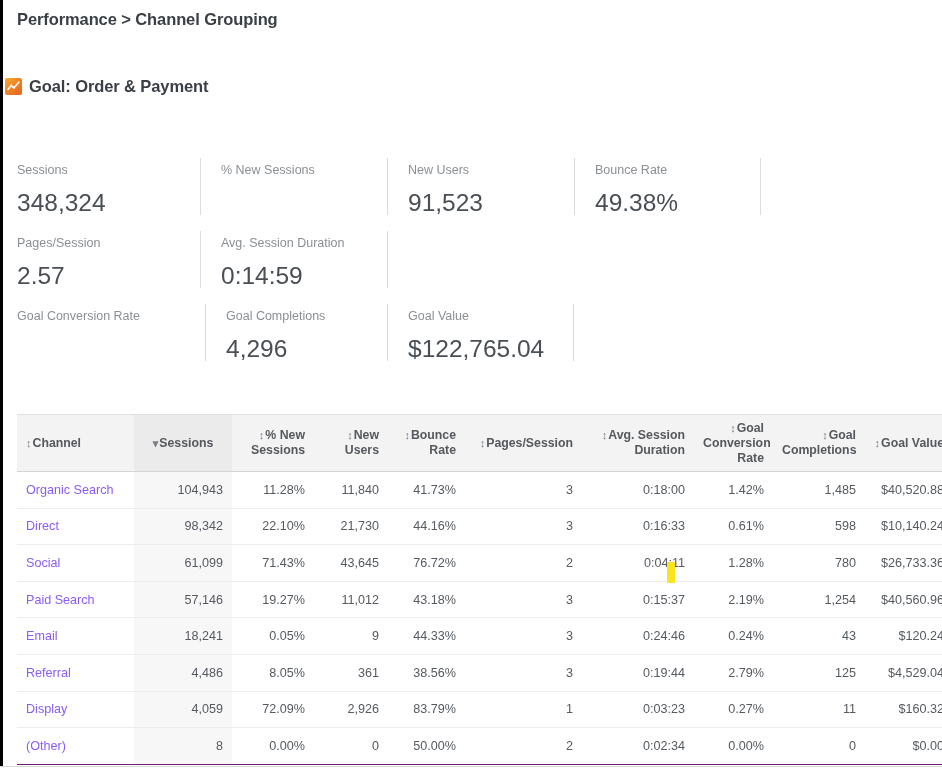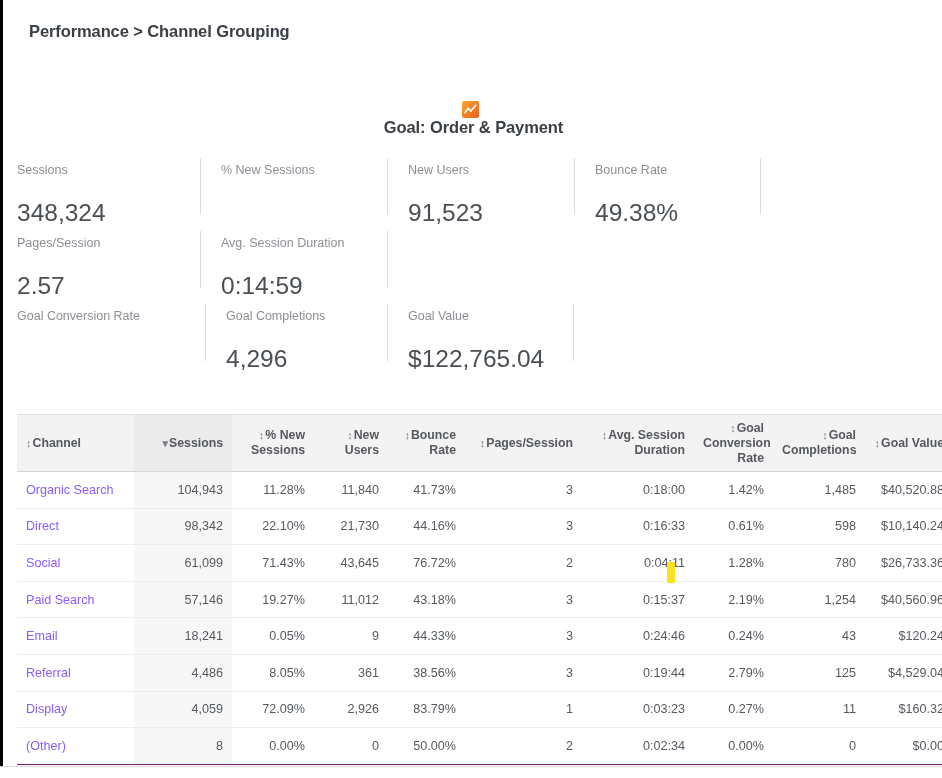--- a/index.html
+++ b/index.html
@@ -35,32 +35,31 @@
     position: absolute;
     left: 3px; top: 0;
     width: 939px;
     height: 766px;
     background: #ffffff;
     box-sizing: border-box;
   }
 
   
   .breadcrumb {
-    margin: 12px;
+    margin: 0;
     padding: 10px 0 0 14px;
     font-size: 16.5px;
     font-weight: bold;
     letter-spacing: -0.1px;
     color: #3a3f45;
   }
   .goal-line {
     display: flex;
     align-items: center;
     padding: 48px 0 0 2px;
-    flex-direction: column;
   }
   .goal-icon {
     width: 17px;
     height: 17px;
     border-radius: 2px;
     background: linear-gradient(135deg, #f9ab2e 0%, #f07a24 60%, #e8621f 100%);
     position: relative;
     margin-right: 7px;
     flex: 0 0 auto;
   }
@@ -108,21 +107,21 @@
   .metric-label {
     font-size: 12.5px;
     color: #8b8f94;
     line-height: 15px;
     white-space: nowrap;
   }
   .metric-value {
     font-size: 24.5px;
     color: #4a4f55;
     line-height: 34px;
-    margin-top: 18px;
+    margin-top: 8px;
     white-space: nowrap;
     font-weight: normal;
   }
 
   
   .metric.empty .inner { padding-left: 21px; }
 
   
   .tbl-wrap {
     position: absolute;
@@ -149,20 +148,21 @@
     box-sizing: border-box;
   }
   table.report thead th .sorter {
     color: #7d8187;
     font-size: 11px;
     margin-right: 1px;
     display: inline;
   }
   table.report thead th.sorted-col {
     background: #ebebeb;
+    text-align: center;
   }
   th.c-dim   { text-align: left;  width: 117px; }
   th.c-num   { text-align: right; }
 
   table.report tbody td {
     font-size: 12.6px;
     color: #555a60;
     height: 36.6px;
     padding: 0 9px;
     border-bottom: 1px solid #ededed;

